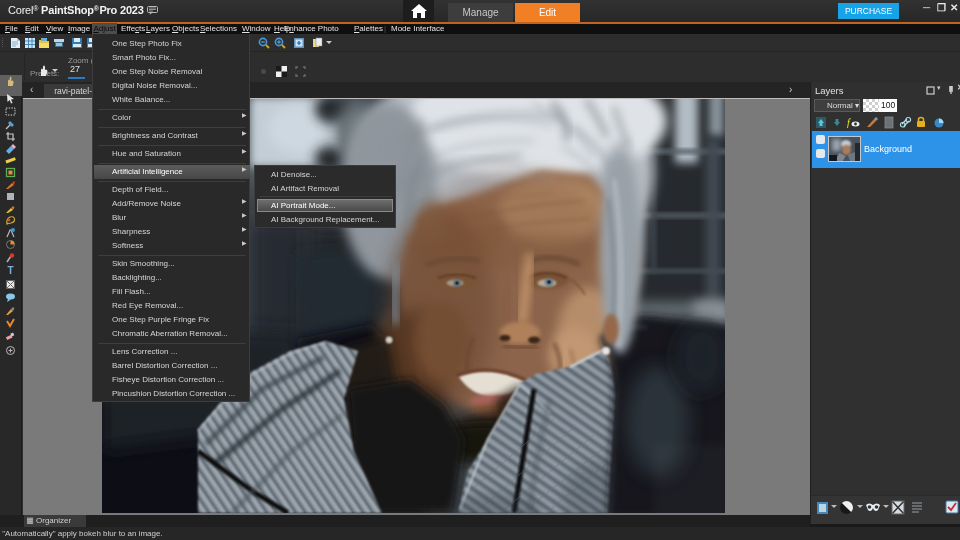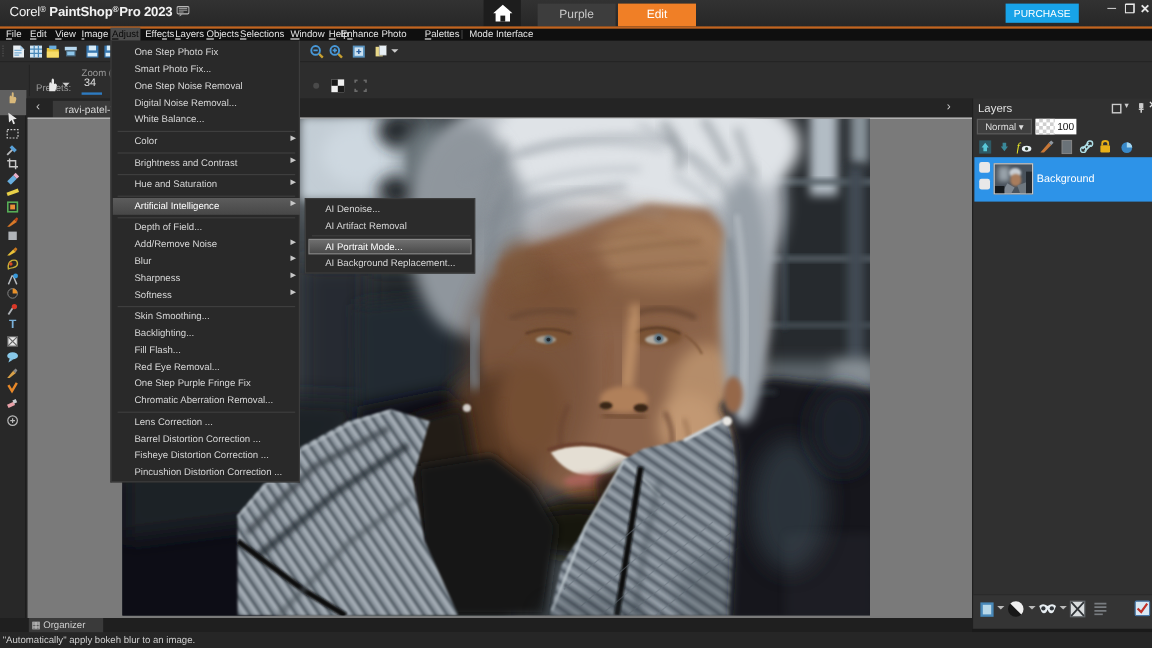--- a/index.html
+++ b/index.html
@@ -68,21 +68,21 @@
         <rect x="0.5" y="0.5" width="10" height="6" rx="1" fill="none" stroke="#b8b8b8"></rect>
         <path d="M2,2 h7 M2,3.5 h7 M2,5 h4" stroke="#b8b8b8" stroke-width="0.7"></path>
         <path d="M3,7 L2.5,8.7 L5,7" fill="#b8b8b8"></path>
       </svg></div>
   <div class="abs" id="homebtn">
     <svg width="18" height="16" viewBox="0 0 18 16" style="margin-top:3px">
       <path d="M9 1 L17 8 L15 8 L15 15 L3 15 L3 8 L1 8 Z" fill="#fff"></path>
       <rect x="7" y="10" width="4" height="5" fill="#1d1d1d"></rect>
     </svg>
   </div>
-  <div class="abs toptab" id="tab-manage">Purple</div>
+  <div class="abs toptab" id="tab-manage">Manage</div>
   <div class="abs toptab" id="tab-edit">Edit</div>
   <div class="abs" id="purchase">PURCHASE</div>
   <div class="abs winbtn" style="left:923px">─</div>
   <div class="abs winbtn" style="left:937px">❐</div>
   <div class="abs winbtn" style="left:950px">✕</div>
   <div class="abs" id="orangeline"></div>
 
   <div class="abs" id="menubar">
     <span class="mitem" style="left:5px"><u>F</u>ile</span>
     <span class="mitem" style="left:25px"><u>E</u>dit</span>
@@ -154,21 +154,21 @@
       </svg>
     <span style="position:absolute;left:326px;top:7px;width:0;height:0;border:3px solid transparent;border-top-color:#ccc"></span>
   </div>
   <div class="abs" id="toolrow2">
     <span style="position:absolute;left:30px;top:17px;font-size:8px;color:#9a9a9a">Presets:</span>
     <span style="position:absolute;left:68px;top:4px;font-size:8px;color:#9a9a9a">Zoom ( %</span>
     <svg style="position:absolute;left:38px;top:13px" width="11" height="12" viewBox="0 0 11 12">
         <path d="M3,11 V5 Q3,3.5 4,3.5 Q5,3.5 5,5 V2 Q5,0.5 6,0.5 Q7,0.5 7,2 V5 Q8,4 9,5 Q10,6 9,8 L8,11 Z" fill="#e8e8e8"></path>
       </svg>
     <span style="position:absolute;left:52px;top:17px;width:0;height:0;border:3px solid transparent;border-top-color:#ccc"></span>
-    <span style="position:absolute;left:70px;top:12px;font-size:9px;color:#e0e0e0">34</span>
+    <span style="position:absolute;left:70px;top:12px;font-size:9px;color:#e0e0e0">27</span>
     <span style="position:absolute;left:68px;top:25px;width:17px;height:2px;background:#2e7bc0"></span>
     <span style="position:absolute;left:24px;top:2px;width:1px;height:26px;background:#242424"></span>
     <span style="position:absolute;left:261px;top:17px;width:5px;height:5px;border-radius:50%;background:#4a4a4a"></span>
     <svg style="position:absolute;left:276px;top:14px" width="11" height="11" viewBox="0 0 11 11">
         <rect width="11" height="11" fill="#f0f0f0"></rect>
         <rect width="5.5" height="5.5" fill="#1a1a1a"></rect>
         <rect x="5.5" y="5.5" width="5.5" height="5.5" fill="#1a1a1a"></rect>
       </svg>
     <svg style="position:absolute;left:295px;top:14px" width="11" height="11" viewBox="0 0 11 11">
         <path d="M1,3 V1 H3 M8,1 H10 V3 M10,8 V10 H8 M3,10 H1 V8" stroke="#6a6a6a" stroke-width="1.4" fill="none"></path>
@@ -449,21 +449,21 @@
       <svg style="position:absolute;left:115px;top:4px" width="9" height="9" viewBox="0 0 9 9">
           <rect x="1" y="1" width="7" height="7" fill="none" stroke="#ccc" stroke-width="1.2"></rect>
         </svg>
       <span style="position:absolute;left:126px;top:2px;font-size:7px;color:#ccc">▾</span>
       <svg style="position:absolute;left:136px;top:3px" width="8" height="10" viewBox="0 0 8 10">
           <path d="M4,1 L4,6 M2,6 h4 M4,6 L4,9" stroke="#ccc" stroke-width="1.3"></path>
           <rect x="2.2" y="1" width="3.6" height="4" fill="#ccc"></rect>
         </svg>
       <span style="position:absolute;left:146px;top:1px;font-size:8px;color:#ddd;font-weight:bold">✕</span>
     </div>
-    <div style="position:absolute;left:3px;top:17px;width:46px;height:13px;background:#3f3f3f;border:1px solid #5a5a5a;color:#ddd;font-size:8px;line-height:12px;text-align:center">Normal ▾</div>
+    <div style="position:absolute;left:3px;top:17px;width:46px;height:13px;background:#3f3f3f;border:1px solid #5a5a5a;color:#ddd;font-size:8px;line-height:12px;text-align:right">Normal ▾</div>
     <div style="position:absolute;left:52px;top:17px;width:34px;height:13px;background:#fff;color:#111;font-size:8.5px;line-height:13px">
       <span style="position:absolute;left:0;top:0;width:16px;height:13px;background:repeating-conic-gradient(#cfcfcf 0 25%,#fff 0 50%) 0 0/6px 6px"></span>
       <span style="position:absolute;left:18px">100</span>
     </div>
     <div id="layericons" style="position:absolute;left:0;top:33px;width:150px;height:16px">
       <svg style="position:absolute;left:4px;top:1px" width="12" height="13" viewBox="0 0 12 13">
           <rect x="1" y="1" width="10" height="11" fill="#2e5a66"></rect>
           <path d="M6,3 L9,7 H7.5 V10 H4.5 V7 H3 Z" fill="#58c8d8"></path>
         </svg>
       <svg style="position:absolute;left:20px;top:1px" width="12" height="13" viewBox="0 0 12 13">

